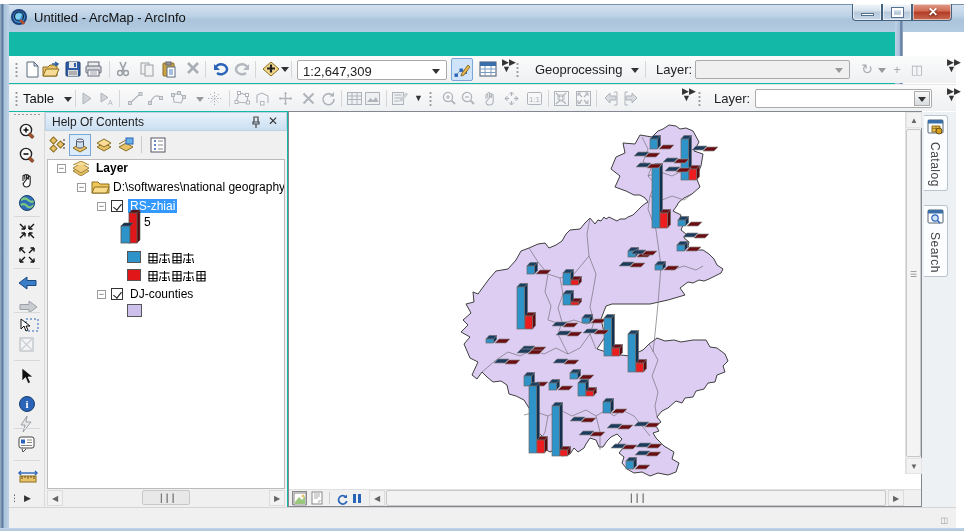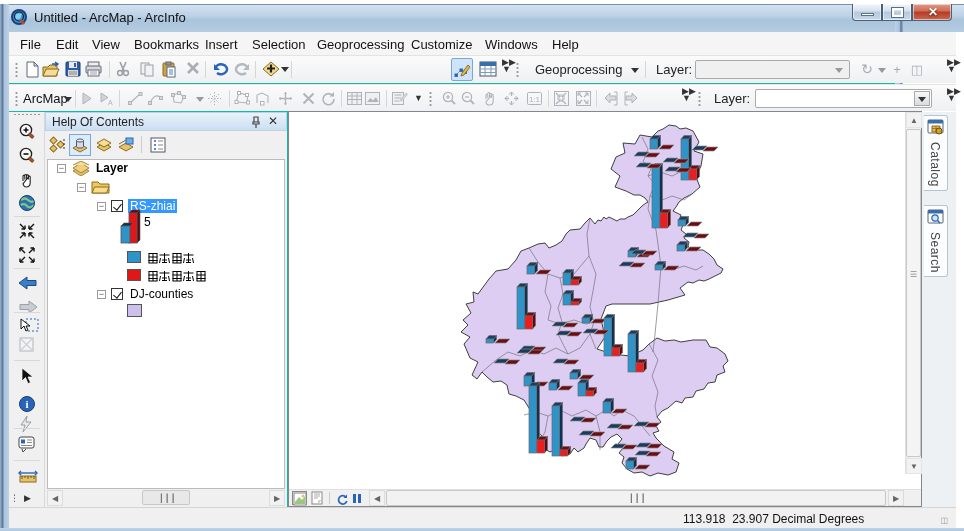--- a/index.html
+++ b/index.html
@@ -72,32 +72,20 @@
 <div id="title-text" class="abs">Untitled - ArcMap - ArcInfo</div>
 <div class="abs wbtn" id="btn-min">
       <div class="abs" style="left:8px;top:9px;width:13px;height:3px;background:#fff;border:1px solid #55718d"></div>
     </div>
 <div class="abs wbtn" id="btn-max">
       <div class="abs" style="left:9px;top:4px;width:11px;height:9px;border:2px solid #fff;outline:1px solid #55718d;background:transparent"></div>
     </div>
 <div class="abs wbtn" id="btn-close">
       <div class="abs" style="left:0;top:1px;width:40px;text-align:center;color:#fff;font-size:12px;font-weight:bold;text-shadow:0 1px 2px #5a1a0e">✕</div>
     </div>
-<div id="menubar" class="abs">
-      <span style="left:11px">File</span>
-      <span style="left:47px">Edit</span>
-      <span style="left:83px">View</span>
-      <span style="left:125px">Bookmarks</span>
-      <span style="left:196px">Insert</span>
-      <span style="left:243px">Selection</span>
-      <span style="left:308px">Geoprocessing</span>
-      <span style="left:402px">Customize</span>
-      <span style="left:476px">Windows</span>
-      <span style="left:543px">Help</span>
-    </div>
 <div id="tb1" class="abs tbar">
       <div class="grip" style="left:6px"></div>
       <div class="ticon" style="left:15px"><svg width="16" height="17" viewBox="0 0 16 17" style="">
           <path d="M3 1h7l4 4v11H3z" fill="#fff" stroke="#5a6b7c"></path>
           <path d="M10 1l4 4h-4z" fill="#cfe0ee" stroke="#5a6b7c"></path>
         </svg></div>
       <div class="ticon" style="left:33px"><svg width="18" height="17" viewBox="0 0 18 17" style="">
           <path d="M1 6h5l2-2h7v11H1z" fill="#e8c268" stroke="#8a6d1f"></path>
           <path d="M1 15l3-7h13l-3 7z" fill="#f6dc96" stroke="#8a6d1f"></path>
           <path d="M10 3h5M13 1l3 2-3 2" stroke="#2a5fa8" fill="none" stroke-width="1.4"></path>
@@ -143,20 +131,24 @@
           <path d="M14 8a6 5 0 1 0-2 4" fill="none" stroke="#b3b9bf" stroke-width="2.4"></path>
           <path d="M15 3v6H9z" fill="#b3b9bf"></path>
         </svg></div>
       <div class="sep" style="left:246px"></div>
       <div class="ticon" style="left:252px;top:4px"><svg width="20" height="18" viewBox="0 0 20 18" style="">
           <path d="M10 2l8 7-8 7-8-7z" fill="#f2d98c" stroke="#8a6d1f"></path>
           <path d="M10 4.5v8M6 8.5h8" stroke="#222" stroke-width="2.2"></path>
         </svg></div>
       <div class="carr" style="left:272px;top:11px"></div>
       <div class="sep" style="left:282px"></div>
+      <div class="combo" style="left:288px;top:4px;width:150px;height:20px;font-size:13px">
+        <span style="position:absolute;left:5px;top:3px">1:2,647,309</span>
+        <div class="carr" style="right:6px;top:8px"></div>
+      </div>
       <div class="abs" style="left:442px;top:2px;width:22px;height:23px;border:1px solid #7aa7d8;background:#cfe4f8;border-radius:2px;padding:2px 1px"><svg width="18" height="18" viewBox="0 0 18 18" style="">
           <path d="M3 14 8 9l4 2 3-7" fill="none" stroke="#999" stroke-width="1"></path>
           <rect x="1.5" y="12.5" width="3.4" height="3.4" fill="#2a64b8"></rect>
           <rect x="6.5" y="7.5" width="3.4" height="3.4" fill="#2a64b8"></rect>
           <rect x="10.5" y="9.5" width="3.4" height="3.4" fill="#2a64b8"></rect>
           <path d="M9 12 15 4l2 2-6 8-3 1z" fill="#e8b84a" stroke="#7a5c18" stroke-width=".8"></path>
         </svg></div>
       <div class="ticon" style="left:470px"><svg width="18" height="16" viewBox="0 0 18 16" style="">
           <rect x="1" y="1" width="16" height="14" fill="#fff" stroke="#456"></rect>
           <rect x="1" y="1" width="16" height="4" fill="#3a6ea8"></rect>
@@ -172,21 +164,21 @@
         <div class="carr dis" style="right:6px;top:7px"></div>
       </div>
       <div class="gicon" style="left:849px;font-size:14px">↻</div>
       <div class="carr dis" style="left:869px;top:12px"></div>
       <div class="gicon" style="left:879px">+</div>
       <div class="gicon" style="left:899px">◫</div>
       <div class="abs" style="left:938px;top:3px;color:#333;font-size:9px;line-height:7px">▶▶<br>▼</div>
     </div>
 <div id="tb2" class="abs tbar">
       <div class="grip" style="left:6px"></div>
-      <div class="glabel" style="left:14px;color:#111">ArcMap</div>
+      <div class="glabel" style="left:14px;color:#111">Table</div>
       <div class="carr" style="left:55px;top:12px"></div>
       <div class="sep" style="left:66px"></div>
       <div class="ticon" style="left:70px"><svg width="17" height="17" viewBox="0 0 17 17" style="">
           <path d="M4 3l8 5.5L4 14z" fill="#d0d4d8" stroke="#b0b4ba"></path>
         </svg></div>
       <div class="ticon" style="left:89px"><svg width="17" height="17" viewBox="0 0 17 17" style="">
           <path d="M3 3l7 4.5L3 12z" fill="#d0d4d8" stroke="#b0b4ba"></path>
           <text x="10" y="15" font-size="7" fill="#b0b4ba" font-family="Liberation Sans">A</text>
         </svg></div>
       <div class="sep" style="left:110px"></div>
@@ -415,20 +407,21 @@
             <path d="M2 10l8-5 8 5-8 5z" fill="#e8c268" stroke="#8a6d1f" stroke-width=".8"></path>
             <path d="M2 7l8-5 8 5-8 5z" fill="#f0d080" stroke="#8a6d1f" stroke-width=".8"></path>
             <path d="M2 4l8-4 8 4" fill="#f6dc96" stroke="#8a6d1f" stroke-width=".8"></path>
           </svg></div>
         <div class="abs" style="left:48px;top:1px;font-weight:bold">Layer</div>
         <div class="pm" style="left:29px;top:23px">−</div>
         <div class="abs" style="left:43px;top:19px"><svg width="19" height="15" viewBox="0 0 19 15" style="">
             <path d="M1 3h6l2 2h9v9H1z" fill="#f0c85a" stroke="#8a6d1f"></path>
             <path d="M1 14l2.5-6H18l-2.5 6z" fill="#f8dc8c" stroke="#8a6d1f"></path>
           </svg></div>
+        <div class="abs" style="left:65px;top:20px">D:\softwares\national geography</div>
         <div class="pm" style="left:49px;top:42px">−</div>
         <div class="chk" style="left:63px;top:40px"></div>
         <div class="abs" style="left:80px;top:39px;background:#3399ff;color:#fff;padding:0 2px">RS-zhiai</div>
         <svg class="abs" style="left:72px;top:46px" width="30" height="40" viewBox="0 0 30 40">
           <polygon points="9,7 12,4 20,4 17,7" fill="#5d0a0f" stroke="#555" stroke-width=".6"></polygon>
           <polygon points="17,7 20,4 20,34 17,37" fill="#5d0a0f" stroke="#555" stroke-width=".6"></polygon>
           <rect x="9" y="7" width="8" height="30" fill="#e11618" stroke="#555" stroke-width=".8"></rect>
           <polygon points="1,20 4,17 13,17 10,20" fill="#123050" stroke="#555" stroke-width=".6"></polygon>
           <rect x="1" y="20" width="9" height="17" fill="#2e93c8" stroke="#555" stroke-width=".8"></rect>
         </svg>
@@ -770,15 +763,14 @@
         <div class="abs" style="left:3px;top:3px"><svg width="17" height="16" viewBox="0 0 17 16" style="">
             <rect x="1" y="1" width="15" height="13" rx="1" fill="#fff" stroke="#567"></rect>
             <rect x="1" y="1" width="15" height="3.5" fill="#3a6ea8"></rect>
             <circle cx="8" cy="9" r="3.2" fill="#cfe4f4" stroke="#2a64b8" stroke-width="1.2"></circle>
             <path d="M10.5 11.5 13 14" stroke="#2a64b8" stroke-width="1.5"></path>
           </svg></div>
         <div class="vtxt">Search</div>
       </div>
     </div>
 <div id="statusbar" class="abs">
-      <span style="position:absolute;left:674px;top:4px">113.918&nbsp; 23.907 Decimal Degrees</span>
       <span style="position:absolute;right:8px;top:8px;font-size:8px;color:#999">◫</span>
     </div>
 </div>
 </body></html>

